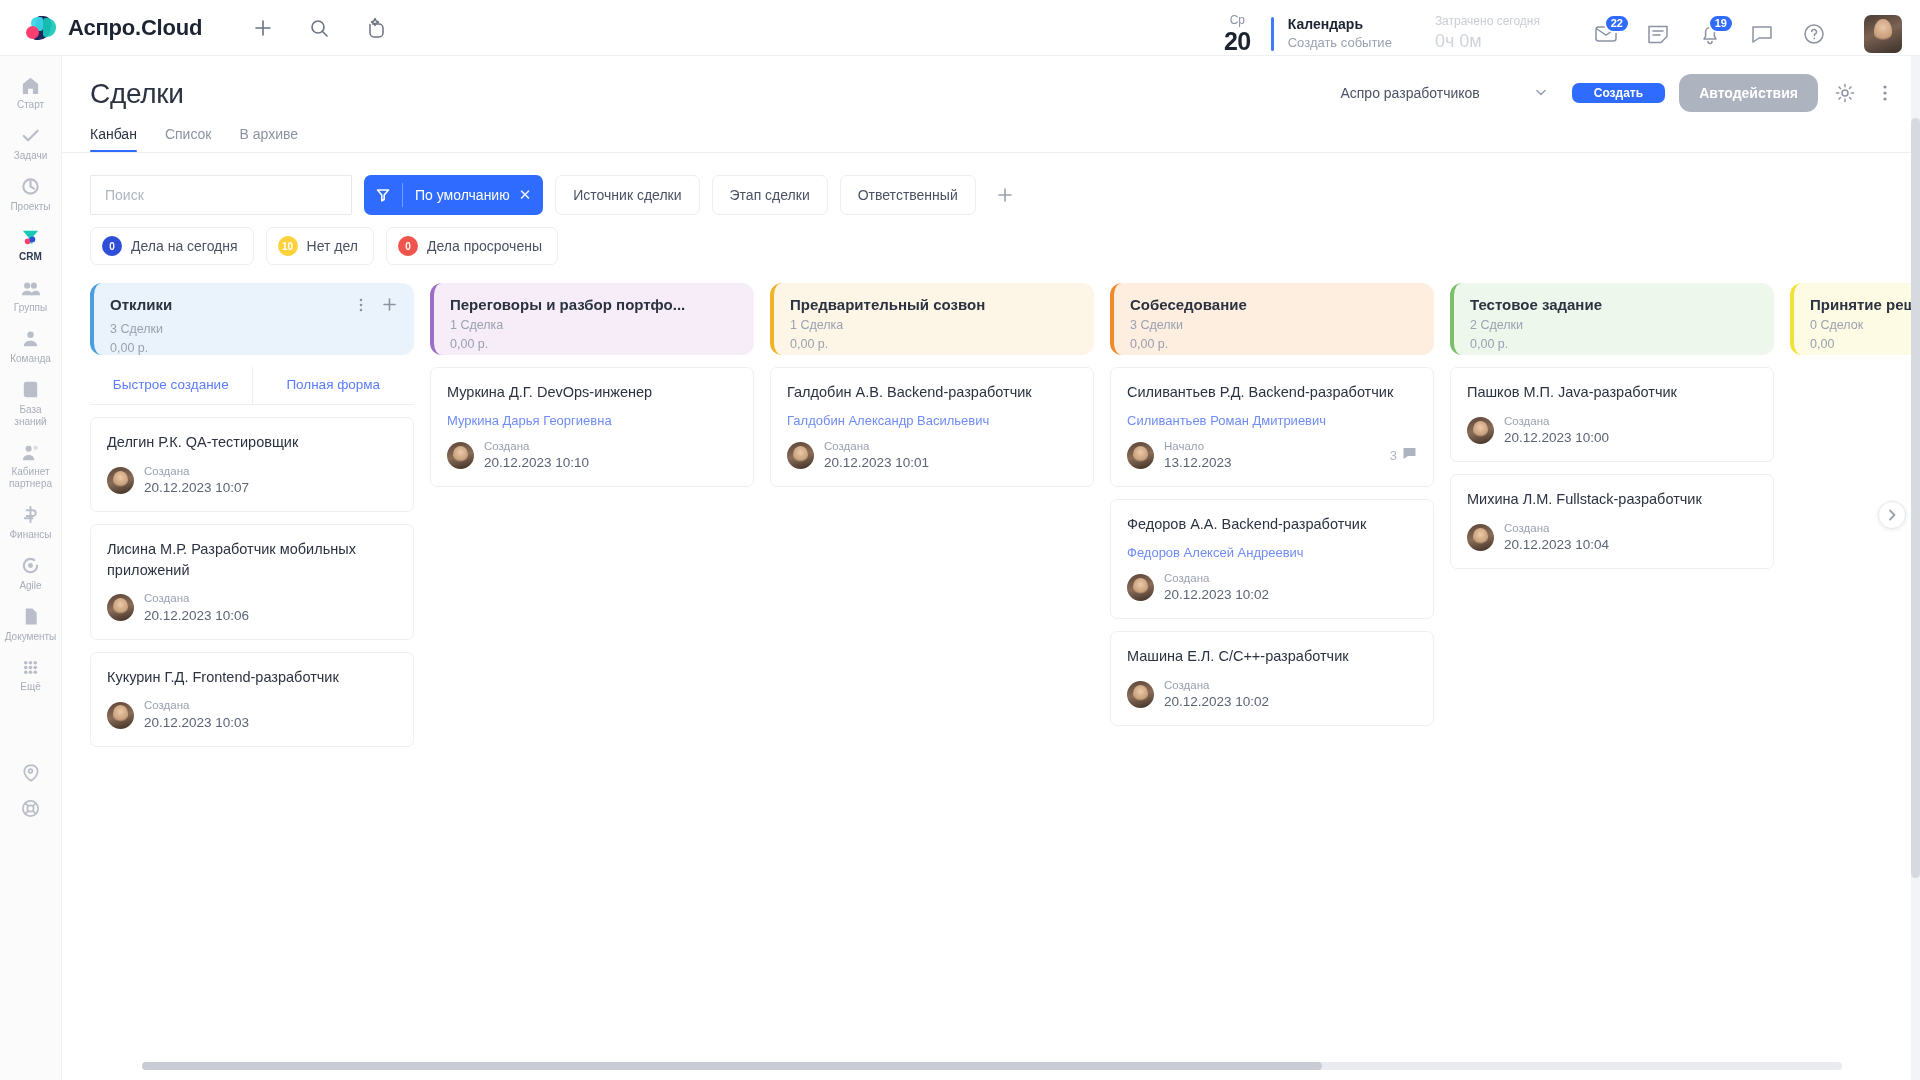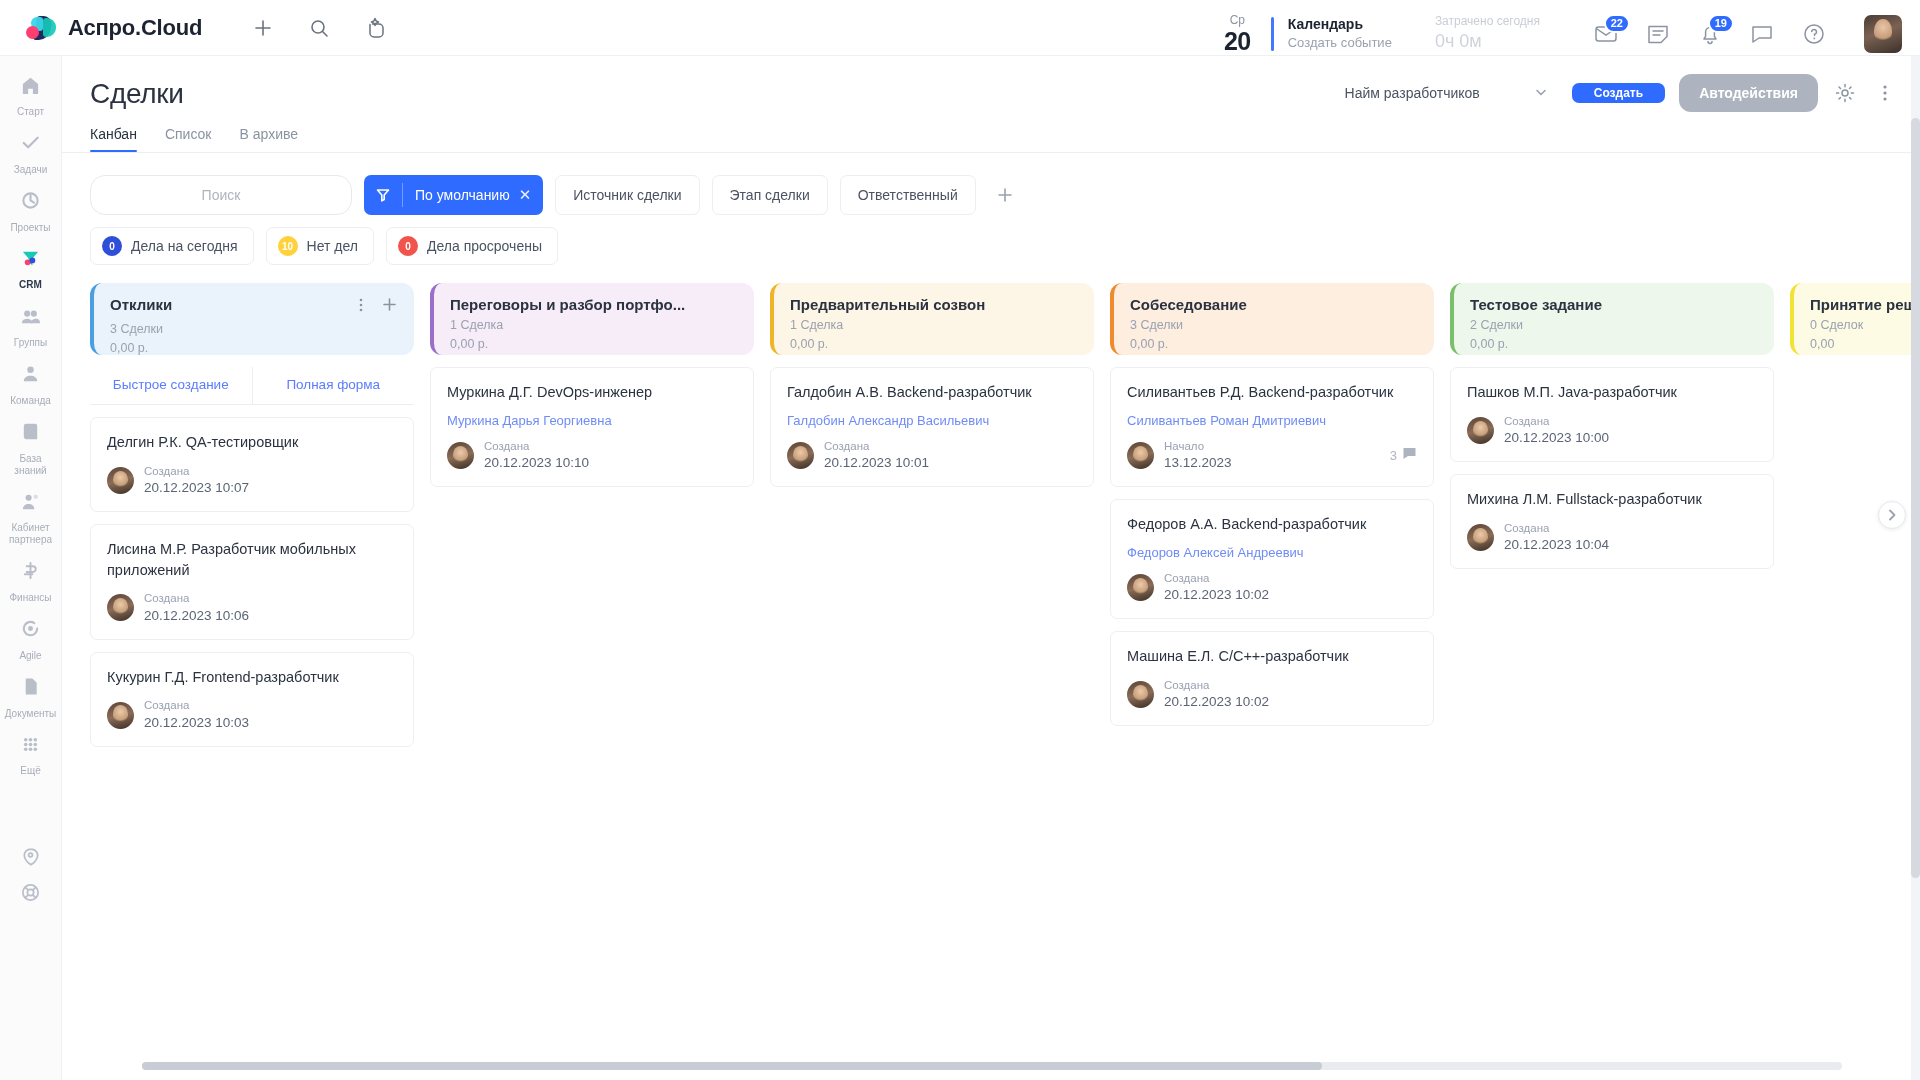--- a/index.html
+++ b/index.html
@@ -75,21 +75,21 @@
     border-radius:50% 50% 45% 45%;
   }
 
   
   .sidebar {
     position: absolute; top: 56px; left: 0; width: 62px; height: 1024px;
     background: #fbfbfc; border-right: 1px solid #eef0f4;
     padding-top: 10px; z-index: 20; overflow: hidden;
   }
   .nav-item {
-    display: flex; flex-direction: column; align-items: center; gap: 10px;
+    display: flex; flex-direction: column; align-items: center; gap: 3px;
     padding: 8px 2px 6px; cursor: pointer; user-select:none;
   }
   .nav-ic { width: 22px; height: 22px; color: #b9bec9; display:flex; align-items:center; justify-content:center;}
   .nav-lbl { font-size: 10px; color: #a7adb8; text-align: center; line-height: 1.18; }
   .nav-item.active .nav-ic { color: #2f6bff; }
   .nav-item.active .nav-lbl { color: #2f3a4d; font-weight: 600; }
   .nav-bottom { margin-top: 54px; }
 
   
   .main {
@@ -121,23 +121,23 @@
     padding: 11px 20px; font-size: 14px; font-weight: 600; cursor: pointer;
     font-family: inherit;
   }
   .icon-btn { width: 26px; height: 26px; color: #8b93a3; cursor: pointer; display:flex; align-items:center; justify-content:center;}
 
   .hr-line { height: 1px; background: #edeff3; margin-top: 0; }
 
   
   .filterbar { padding: 22px 28px 0 28px; display: flex; align-items: center; gap: 12px; }
   .search-input {
-    width: 262px; height: 40px; border: 1px solid #e6e9ee; border-radius: 15px;
+    width: 262px; height: 40px; border: 1px solid #e6e9ee; border-radius: 1px;
     padding: 4px 14px; font-size: 14px; color: #3b4252; background: #fff;
-    font-family: inherit; outline: none; text-align: center;
+    font-family: inherit; outline: none;
   }
   .search-input::placeholder { color: #aeb4bf; }
   .filter-pill {
     display: flex; align-items: center; height: 40px; background: #2f6bff;
     border-radius: 7px; color: #fff; overflow: hidden; cursor: pointer;
   }
   .filter-pill .fp-ic { padding: 0 11px; display:flex; align-items:center; }
   .filter-pill .fp-div { width:1px; height:24px; background: rgba(255,255,255,.35); }
   .filter-pill .fp-txt { padding: 0 9px 0 12px; font-size: 14px; }
   .filter-pill .fp-x { padding-right: 12px; font-size: 15px; opacity:.9; }
@@ -456,21 +456,21 @@
   <div class="page-head">
     <div class="page-title">Сделки</div>
     <div class="tabs">
       <div class="tab active">Канбан</div>
       <div class="tab">Список</div>
       <div class="tab">В архиве</div>
     </div>
 
     <div class="head-right">
       <div class="project-select">
-        <span>Найм разработчиков</span>
+        <span>Аспро разработчиков</span>
         <span class="chev">
           <svg width="14" height="14" viewBox="0 0 14 14" fill="none" stroke="currentColor" stroke-width="1.6">
               <path d="M3 5.5l4 4 4-4" stroke-linecap="round" stroke-linejoin="round"></path>
             </svg>
         </span>
       </div>
       <button class="btn-primary">Создать</button>
       <button class="btn-secondary">Автодействия</button>
       <div class="icon-btn">
         <svg width="22" height="22" viewBox="0 0 22 22" fill="none" stroke="currentColor" stroke-width="1.5">

